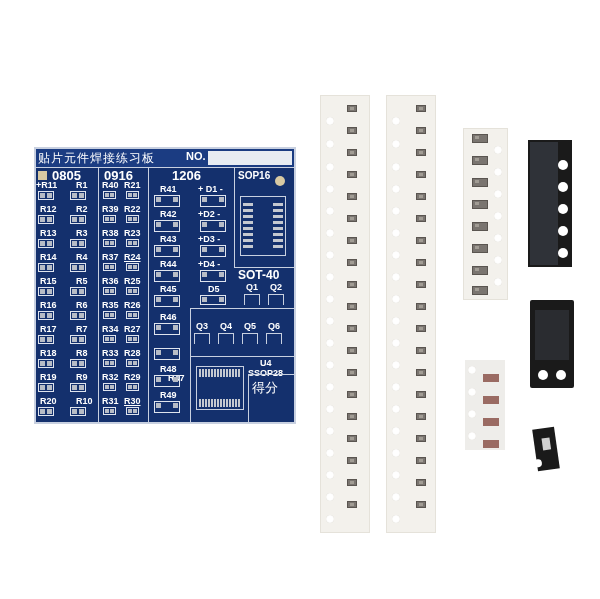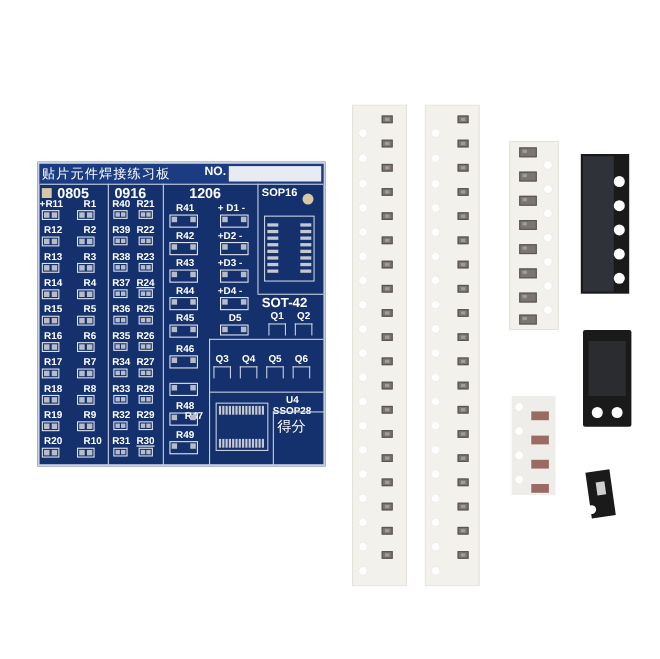--- a/index.html
+++ b/index.html
@@ -191,21 +191,21 @@
   <div class="sop-pin" style="right:2px;top:6px;"></div>
     <div class="sop-pin" style="right:2px;top:12px;"></div>
     <div class="sop-pin" style="right:2px;top:18px;"></div>
     <div class="sop-pin" style="right:2px;top:24px;"></div>
   <div class="sop-pin" style="right:2px;top:30px;"></div>
     <div class="sop-pin" style="right:2px;top:36px;"></div>
     <div class="sop-pin" style="right:2px;top:42px;"></div>
     <div class="sop-pin" style="right:2px;top:48px;"></div>
 </div>
 
-<div class="abs section-hdr" style="left:238px;top:268px;font-size:12px;">SOT-42</div>
+<div class="abs section-hdr" style="left:238px;top:268px;font-size:12px;">SOT-40</div>
 <div class="abs lbl" style="left:246px;top:283px;">Q1</div>
 <div class="abs lbl" style="left:270px;top:283px;">Q2</div>
 <div class="abs lbl" style="left:196px;top:322px;">Q3</div>
 <div class="abs lbl" style="left:220px;top:322px;">Q4</div>
 <div class="abs lbl" style="left:244px;top:322px;">Q5</div>
 <div class="abs lbl" style="left:268px;top:322px;">Q6</div>
 <div class="abs" style="left:244px;top:294px;width:14px;height:10px;border:1px solid #c8d0e0;border-bottom:none;"></div>
 <div class="abs" style="left:268px;top:294px;width:14px;height:10px;border:1px solid #c8d0e0;border-bottom:none;"></div>
 <div class="abs" style="left:194px;top:333px;width:14px;height:10px;border:1px solid #c8d0e0;border-bottom:none;"></div>
 <div class="abs" style="left:218px;top:333px;width:14px;height:10px;border:1px solid #c8d0e0;border-bottom:none;"></div>

